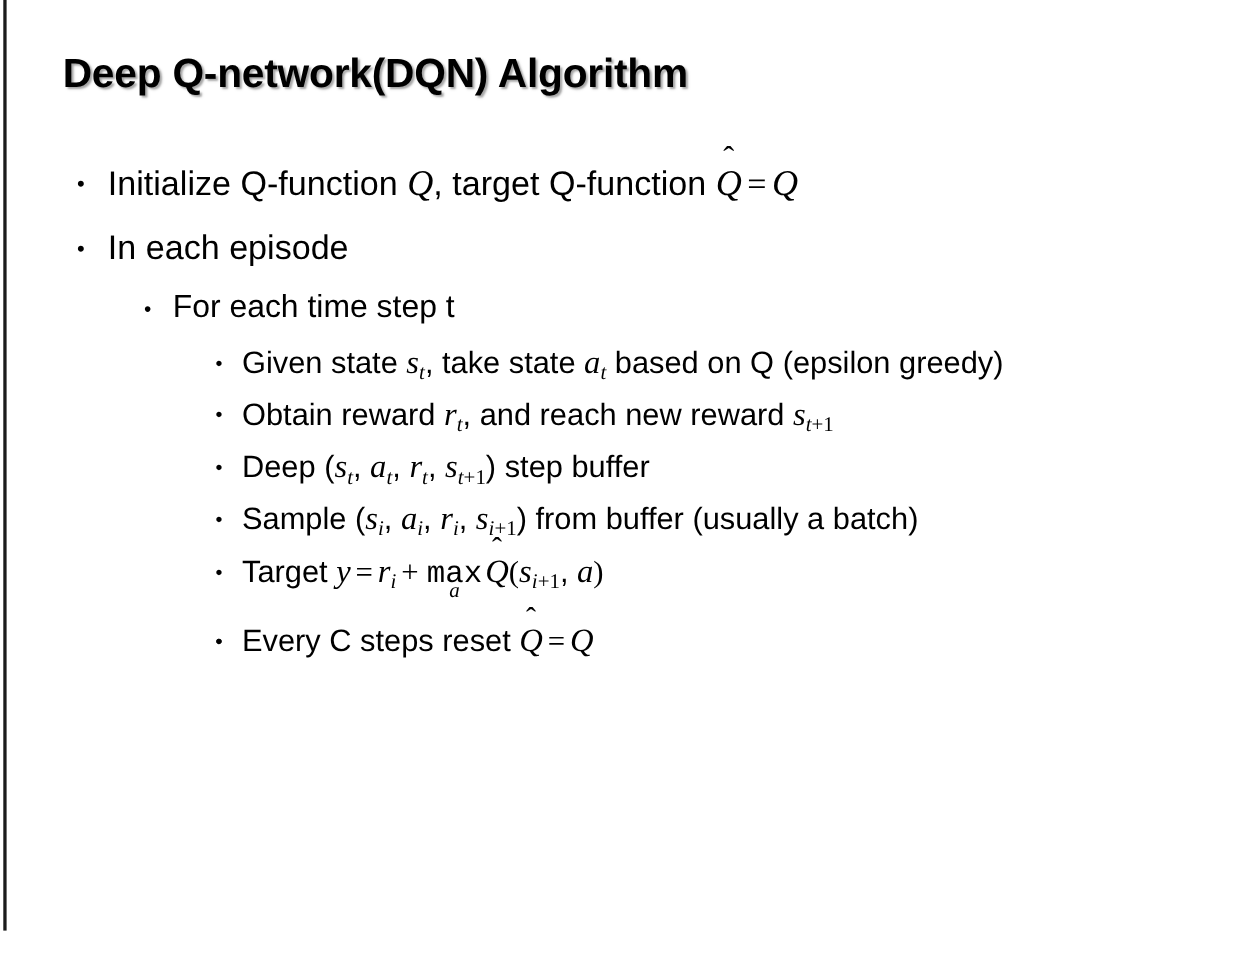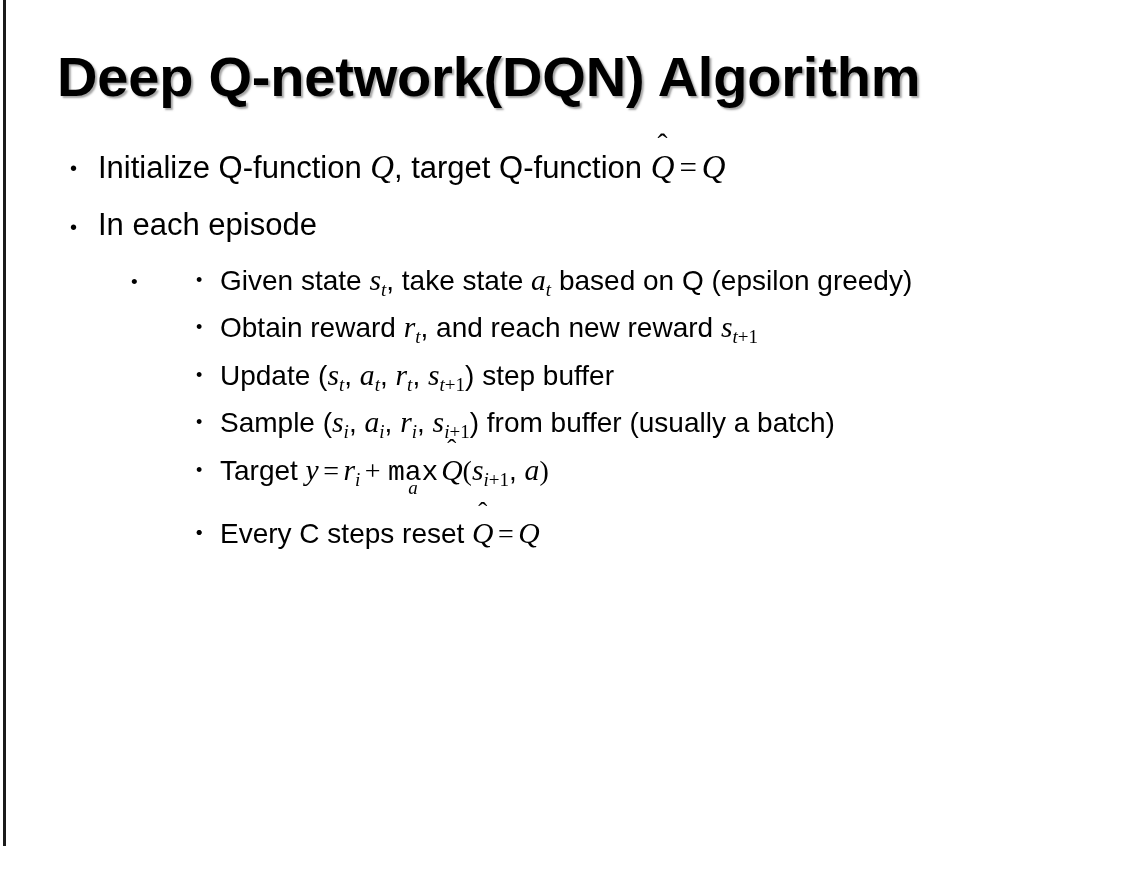--- a/index.html
+++ b/index.html
@@ -32,21 +32,21 @@
     height: 846px;
     background: #1b1b1b;
   }
 
   
   #title {
     position: absolute;
     left: 57px;
     top: 47px;
     font-family: "Liberation Sans", sans-serif;
-    font-size: 56px;
+    font-size: 37px;
     font-weight: 700;
     letter-spacing: -0.2px;
     line-height: 1.08;
     color: #000000;
     text-shadow: 2px 2px 2px rgba(90,90,90,0.55);
     white-space: nowrap;
   }
 
   
   #body {
@@ -199,35 +199,36 @@
       <span class="text"><span>Initialize Q-function </span><span class="math">Q</span><span>, target Q-function </span><span class="hat math"><span>Q</span><span class="acc">̂</span></span><span class="op">=</span><span class="math">Q</span></span>
     </div>
 
     <div class="row lvl1">
       <span class="bullet">•</span>
       <span class="text">In each episode</span>
     </div>
 
     <div class="row lvl2">
       <span class="bullet">•</span>
+      <span class="text">For each time step t</span>
     </div>
 
     <div class="row lvl3">
       <span class="bullet">•</span>
       <span class="text"><span>Given state </span><span class="math">s</span><sub class="sb">t</sub><span>, take state </span><span class="math">a</span><sub class="sb">t</sub><span> based on Q (epsilon greedy)</span></span>
     </div>
 
     <div class="row lvl3">
       <span class="bullet">•</span>
       <span class="text"><span>Obtain reward </span><span class="math">r</span><sub class="sb">t</sub><span>, and reach new reward </span><span class="math">s</span><sub class="sb"><span>t</span><span class="num">+1</span></sub></span>
     </div>
 
     <div class="row lvl3">
       <span class="bullet">•</span>
-      <span class="text"><span>Update (</span><span class="math">s</span><sub class="sb">t</sub><span>, </span><span class="math">a</span><sub class="sb">t</sub><span>, </span><span class="math">r</span><sub class="sb">t</sub><span>, </span><span class="math">s</span><sub class="sb"><span>t</span><span class="num">+1</span></sub><span>) step buffer</span></span>
+      <span class="text"><span>Deep (</span><span class="math">s</span><sub class="sb">t</sub><span>, </span><span class="math">a</span><sub class="sb">t</sub><span>, </span><span class="math">r</span><sub class="sb">t</sub><span>, </span><span class="math">s</span><sub class="sb"><span>t</span><span class="num">+1</span></sub><span>) step buffer</span></span>
     </div>
 
     <div class="row lvl3">
       <span class="bullet">•</span>
       <span class="text"><span>Sample (</span><span class="math">s</span><sub class="sb">i</sub><span>, </span><span class="math">a</span><sub class="sb">i</sub><span>, </span><span class="math">r</span><sub class="sb">i</sub><span>, </span><span class="math">s</span><sub class="sb"><span>i</span><span class="num">+1</span></sub><span>) from buffer (usually a batch)</span></span>
     </div>
 
     <div class="row lvl3" style="margin-bottom:24px;">
       <span class="bullet">•</span>
       <span class="text"><span>Target </span><span class="math">y</span><span class="op">=</span><span class="math">r</span><sub class="sb">i</sub><span class="op">+</span><span class="limop"><span class="opname">max</span><span class="lim">a</span></span><span class="hat math"><span>Q</span><span class="acc">̂</span></span><span class="mathup">(</span><span class="math">s</span><sub class="sb"><span>i</span><span class="num">+1</span></sub><span>, </span><span class="math">a</span><span class="mathup">)</span></span>

